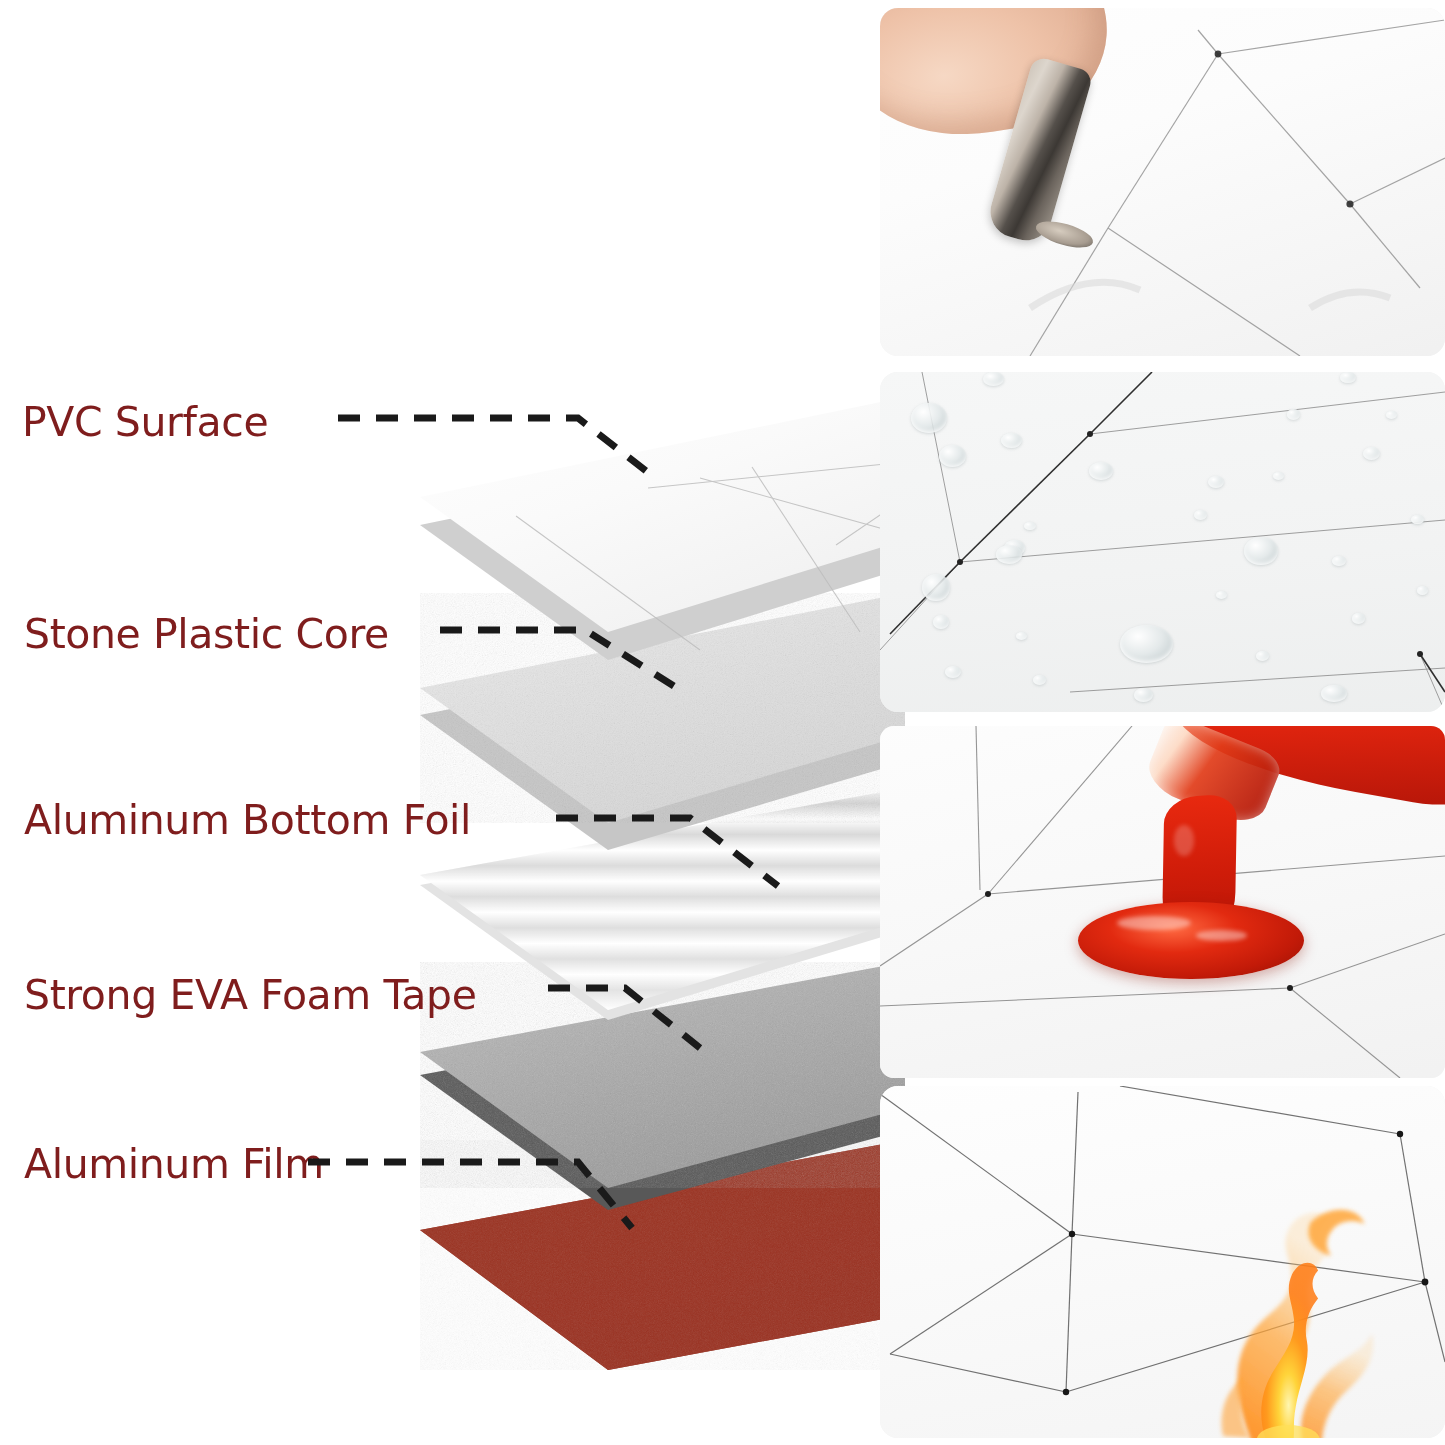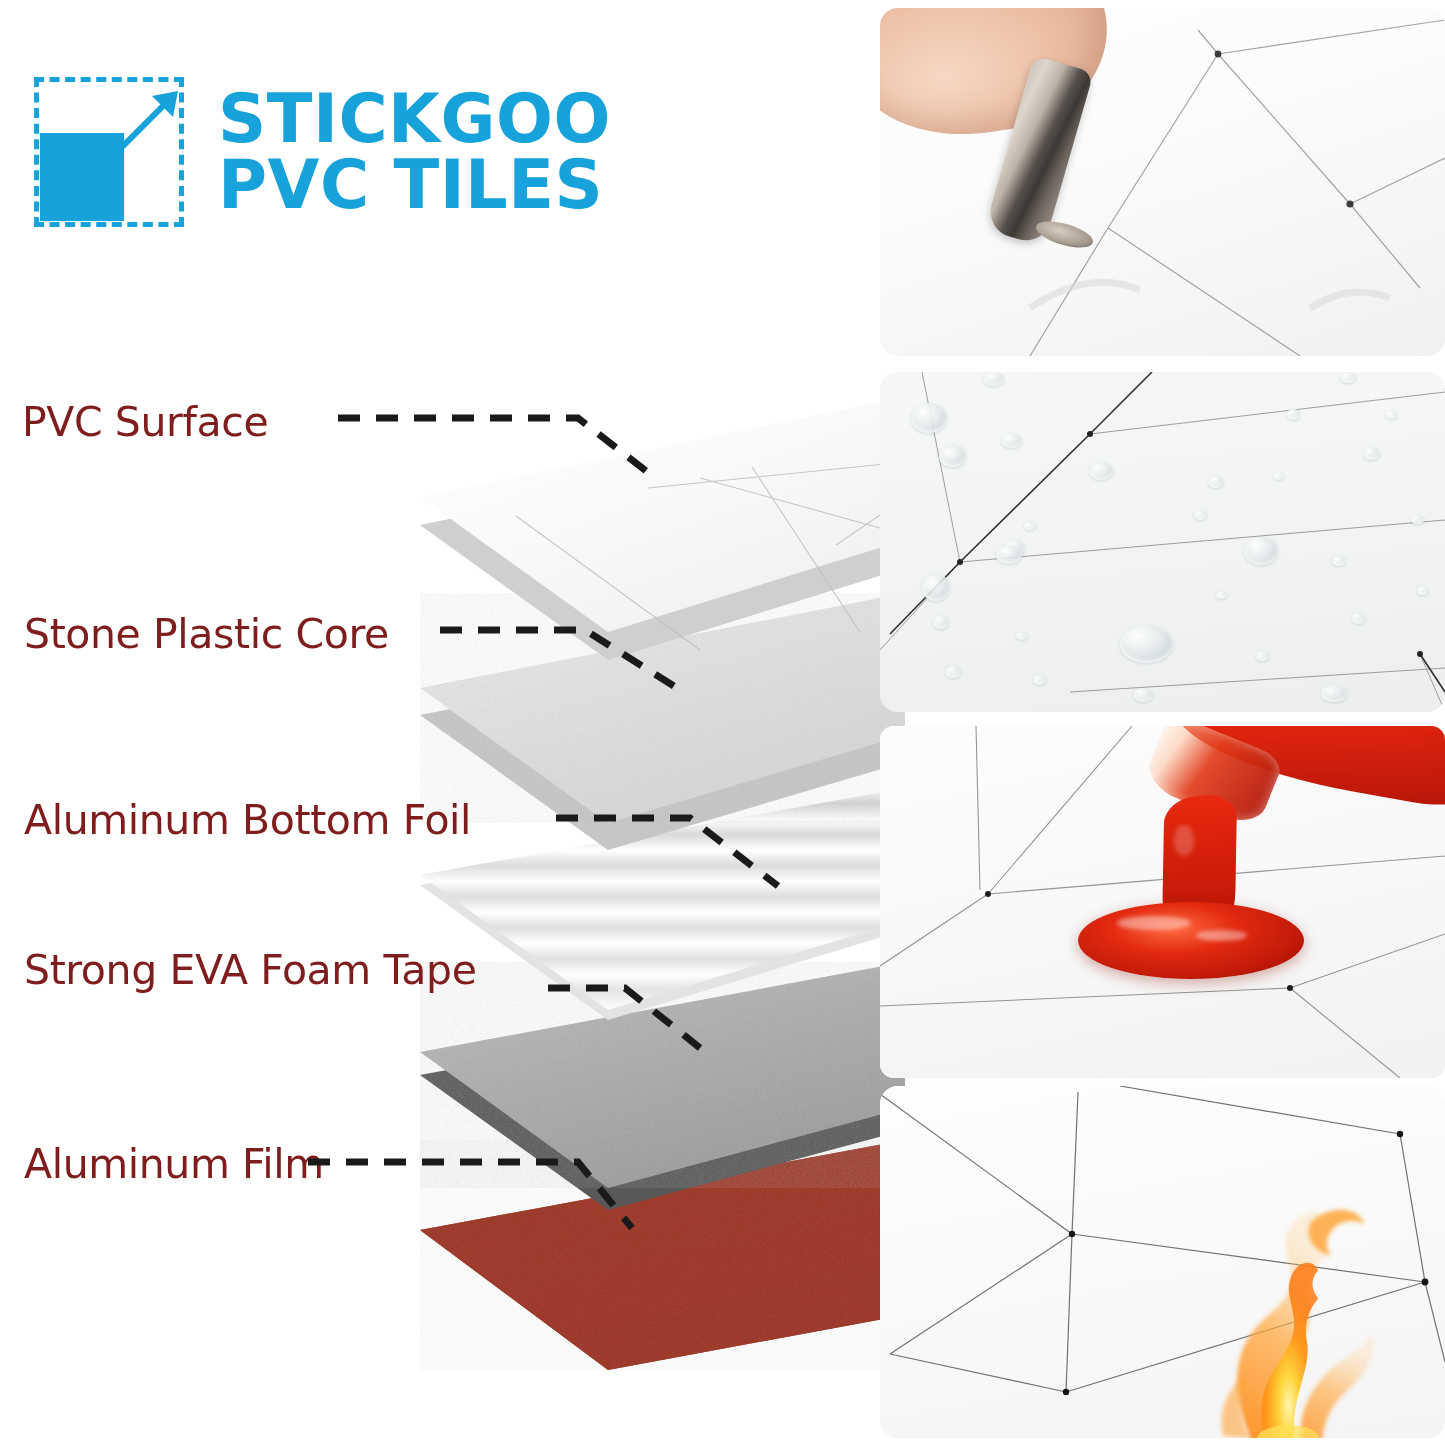--- a/index.html
+++ b/index.html
@@ -87,21 +87,21 @@
     position: absolute;
     font-family: "DejaVu Sans", sans-serif;
     font-size: 41px;
     color: #7f1d1d;
     white-space: nowrap;
     letter-spacing: -0.4px;
   }
   #label-pvc-surface      { left: 22px; top: 68px; }
   #label-stone-core       { left: 24px; top: 280px; }
   #label-aluminum-foil    { left: 24px; top: 466px; text-align: right; }
-  #label-eva-foam         { left: 24px; top: 616px; text-align: right; }
+  #label-eva-foam         { left: 24px; top: 641px; text-align: right; }
   #label-peeling-film     { left: 24px; top: 810px; }
 
   .leader-svg {
     position: absolute;
     left: 0; top: 0;
     width: 1010px;
     height: 1000px;
     pointer-events: none;
     overflow: visible;
   }
@@ -260,36 +260,20 @@
     height: 74%;
   }
 
   
 </style>
 </head>
 <body>
 
 <div id="page" style="--brand:#17a2db;">
 
-  <div id="brand-header">
-
-    <div id="brand-logo-mark">
-      <div id="logo-dashed-frame"></div>
-      <div id="logo-fill-square"></div>
-      <svg id="logo-arrow" viewBox="0 0 70 66">
-        <line x1="2" y1="64" x2="56" y2="10" stroke="#17a2db" stroke-width="6" stroke-linecap="square"></line>
-        <polygon points="66,0 40,5 61,26" fill="#17a2db"></polygon>
-      </svg>
-    </div>
-
-    <div id="brand-wordmark">
-      <div class="brand-line">STICKGOO</div>
-      <div class="brand-line">PVC TILES</div>
-    </div>
-  </div>
 
   <div id="exploded-diagram">
 
     <svg class="slab-svg" viewBox="0 0 1010 1000" preserveAspectRatio="none">
       <defs>
 
         <filter id="speckle-core" x="0" y="0" width="100%" height="100%">
           <feTurbulence type="fractalNoise" baseFrequency="0.9" numOctaves="3" seed="7" result="n"></feTurbulence>
           <feColorMatrix in="n" type="saturate" values="0"></feColorMatrix>
           <feComponentTransfer>

